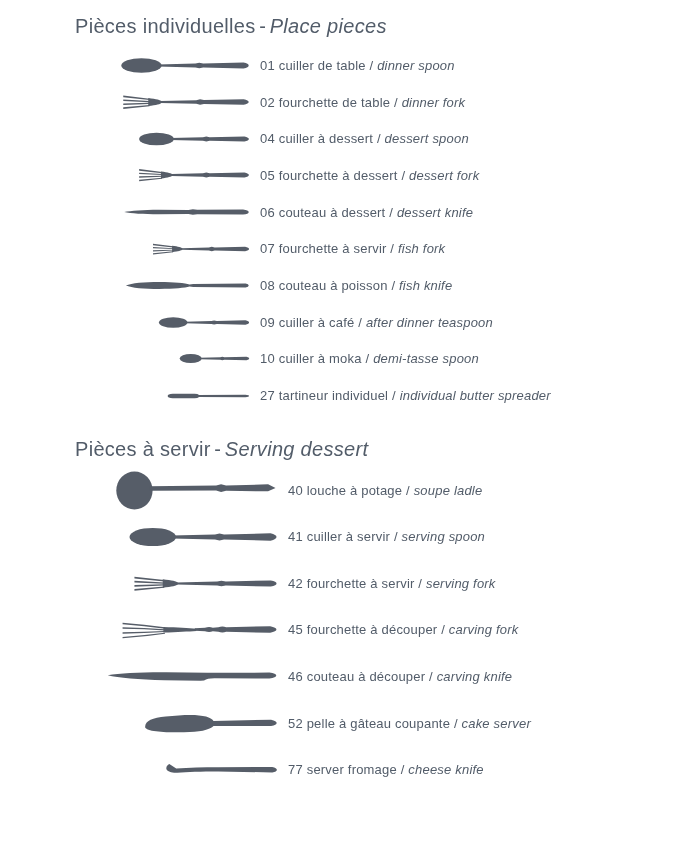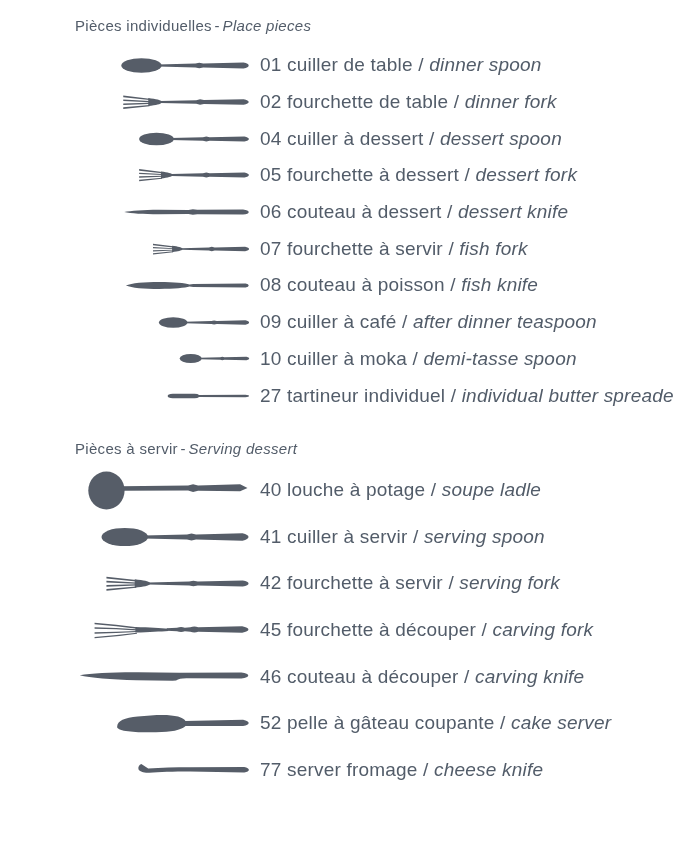--- a/index.html
+++ b/index.html
@@ -14,50 +14,50 @@
     font-family: "Liberation Sans", "DejaVu Sans", sans-serif;
     color: var(--ink);
   }
   .page {
     width: 674px;
     height: 862px;
     overflow: hidden;
     background: #ffffff;
   }
   .sec-title {
-    font-size: 15px;
+    font-size: 20px;
     font-weight: 400;
     line-height: 22px;
     margin: 0 0 0 75px;
     letter-spacing: 0.3px;
     color: var(--ink);
   }
   .sec-title .t-en { font-style: italic; }
   .sec-title .dash { margin: 0 0.18em; }
   .sec-0 { padding-top: 15px; }
   .sec-0 .rows { margin-top: 10px; }
   .sec-0 .row { height: 36.7px; }
   .sec-1 { margin-top: 24px; }
   .sec-1 .rows { margin-top: 7px; }
-  .sec-1 .row { height: 46.6px; }
+  .sec-1 .row { height: 46.6px; padding-left: 28px; }
   .row {
     display: flex;
     align-items: center;
   }
   .sil-col {
     width: 250px;
     flex: 0 0 250px;
     display: flex;
     justify-content: flex-end;
     align-items: center;
   }
   svg.sil { fill: var(--sil); display: block; }
   .label {
     margin-left: 10px;
-    font-size: 19px;
+    font-size: 13px;
     letter-spacing: 0.2px;
     white-space: nowrap;
     color: var(--ink);
   }
   .label .en { font-style: italic; }
   .defs-holder {
     position: absolute;
     width: 0; height: 0;
     overflow: hidden;
   }

